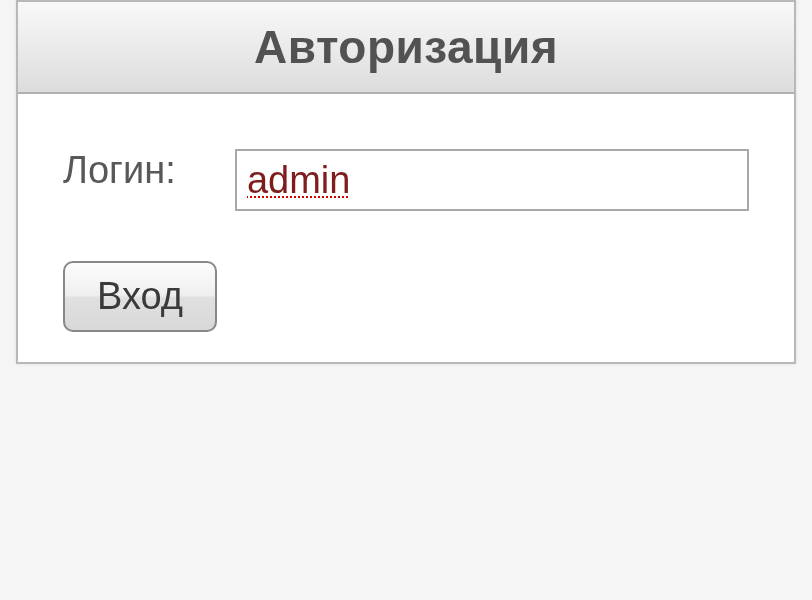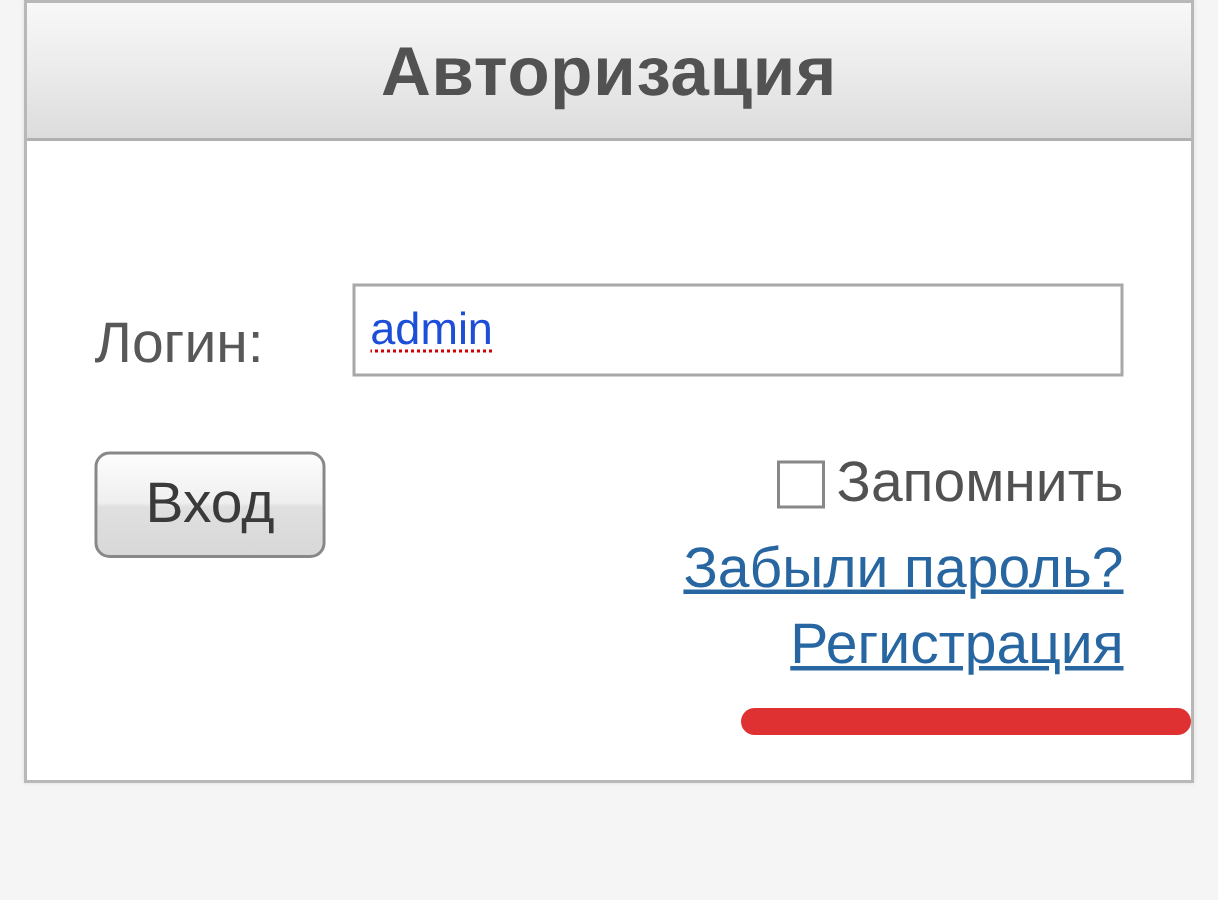--- a/index.html
+++ b/index.html
@@ -37,39 +37,38 @@
       color: #525252;
       letter-spacing: 0.5px;
     }
     
     .panel-body {
       padding: 55px 45px 30px 45px;
     }
     
     .form-row {
       display: flex;
-      align-items: flex-end;
+      align-items: flex-start;
       margin-bottom: 25px;
-      margin-top: 40px;
     }
     
     .form-label {
       width: 195px;
       font-size: 38px;
       color: #585858;
     }
     
     .text-input {
       width: 580px;
       height: 62px;
       border: 2px solid #a8a8a8;
-      font-size: 30px;
+      font-size: 38px;
       padding: 4px 10px;
       font-family: Arial, Helvetica, sans-serif;
-      color: #1d4ed8;
+      color: #7f1d1d;
       background: #fff;
     }
     
     .text-input.spellcheck-error {
       text-decoration: underline dotted #d40000;
       text-decoration-thickness: 2px;
       text-underline-offset: 4px;
     }
     
     .password-input {
@@ -178,27 +177,16 @@
 
     <div class="form-row">
       <div class="form-label">Логин:</div>
       <input type="text" class="text-input spellcheck-error" value="admin" style="">
     </div>
 
 
     <div class="bottom-section">
       <button class="submit-btn">Вход</button>
 
-      <div class="right-links">
-        <div class="remember-row">
-          <input type="checkbox" class="checkbox" style="">
-          <span class="remember-label">Запомнить</span>
-        </div>
-        <a class="link">Забыли пароль?</a>
-        <a class="link">Регистрация</a>
-        <div class="highlight-mark">
-          <div class="red-marker"></div>
-        </div>
-      </div>
     </div>
 
   </div>
 </div>
 
 </body></html>

